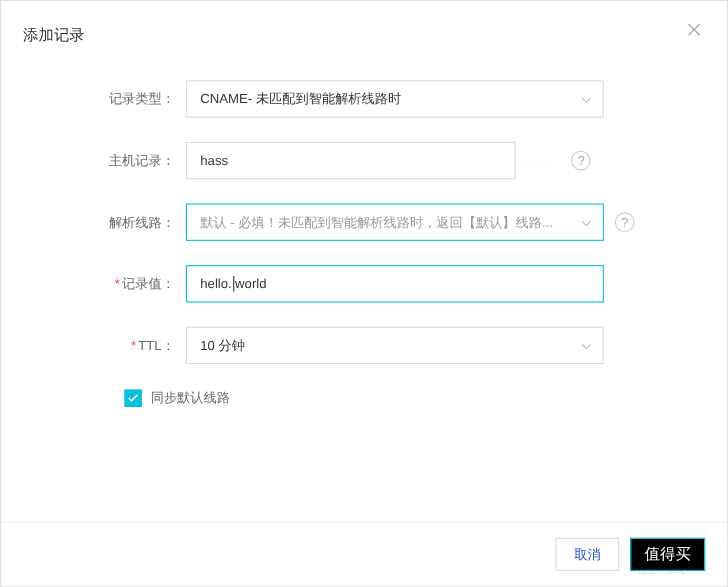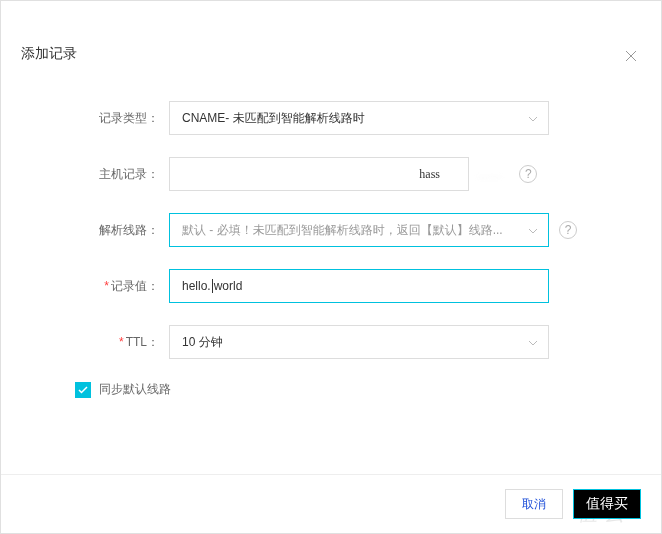--- a/index.html
+++ b/index.html
@@ -10,22 +10,21 @@
     background: #fff;
     width: 662px;
     height: 534px;
     position: relative;
     border: 1px solid #e0e0e0;
   }
   .header {
     padding: 16px 20px 12px 20px;
     display: flex;
     justify-content: space-between;
-    align-items: flex-start;
-    margin-top: 28px;
+    align-items: flex-end;
   }
   .title {
     font-size: 14px;
     color: #333;
   }
   .close {
     font-size: 16px;
     color: #999;
     cursor: pointer;
     padding: 4px;
@@ -89,22 +88,21 @@
     transform: translateY(-50%);
     color: #bbb;
     pointer-events: none;
   }
   .input input {
     border: none;
     outline: none;
     width: 100%;
     font-size: 12px;
     color: #333;
-    font-family: Liberation Serif, serif;
-    text-align: right;
+    font-family: Liberation Sans, sans-serif;
   }
   .input.short {
     width: 300px;
   }
   .domain-suffix {
     height: 34px;
     display: flex;
     align-items: center;
     padding: 0 8px;
     color: #ddd;
@@ -128,21 +126,21 @@
   }
   .cursor {
     display: inline-block;
     width: 1px;
     height: 14px;
     background: #333;
     vertical-align: middle;
     margin: 0 1px;
   }
   .checkbox-row {
-    padding-left: 74px;
+    padding-left: 112px;
     display: flex;
     align-items: center;
     margin-top: 16px;
   }
   .cb {
     width: 16px;
     height: 16px;
     background: #00c1de;
     display: flex;
     align-items: center;

